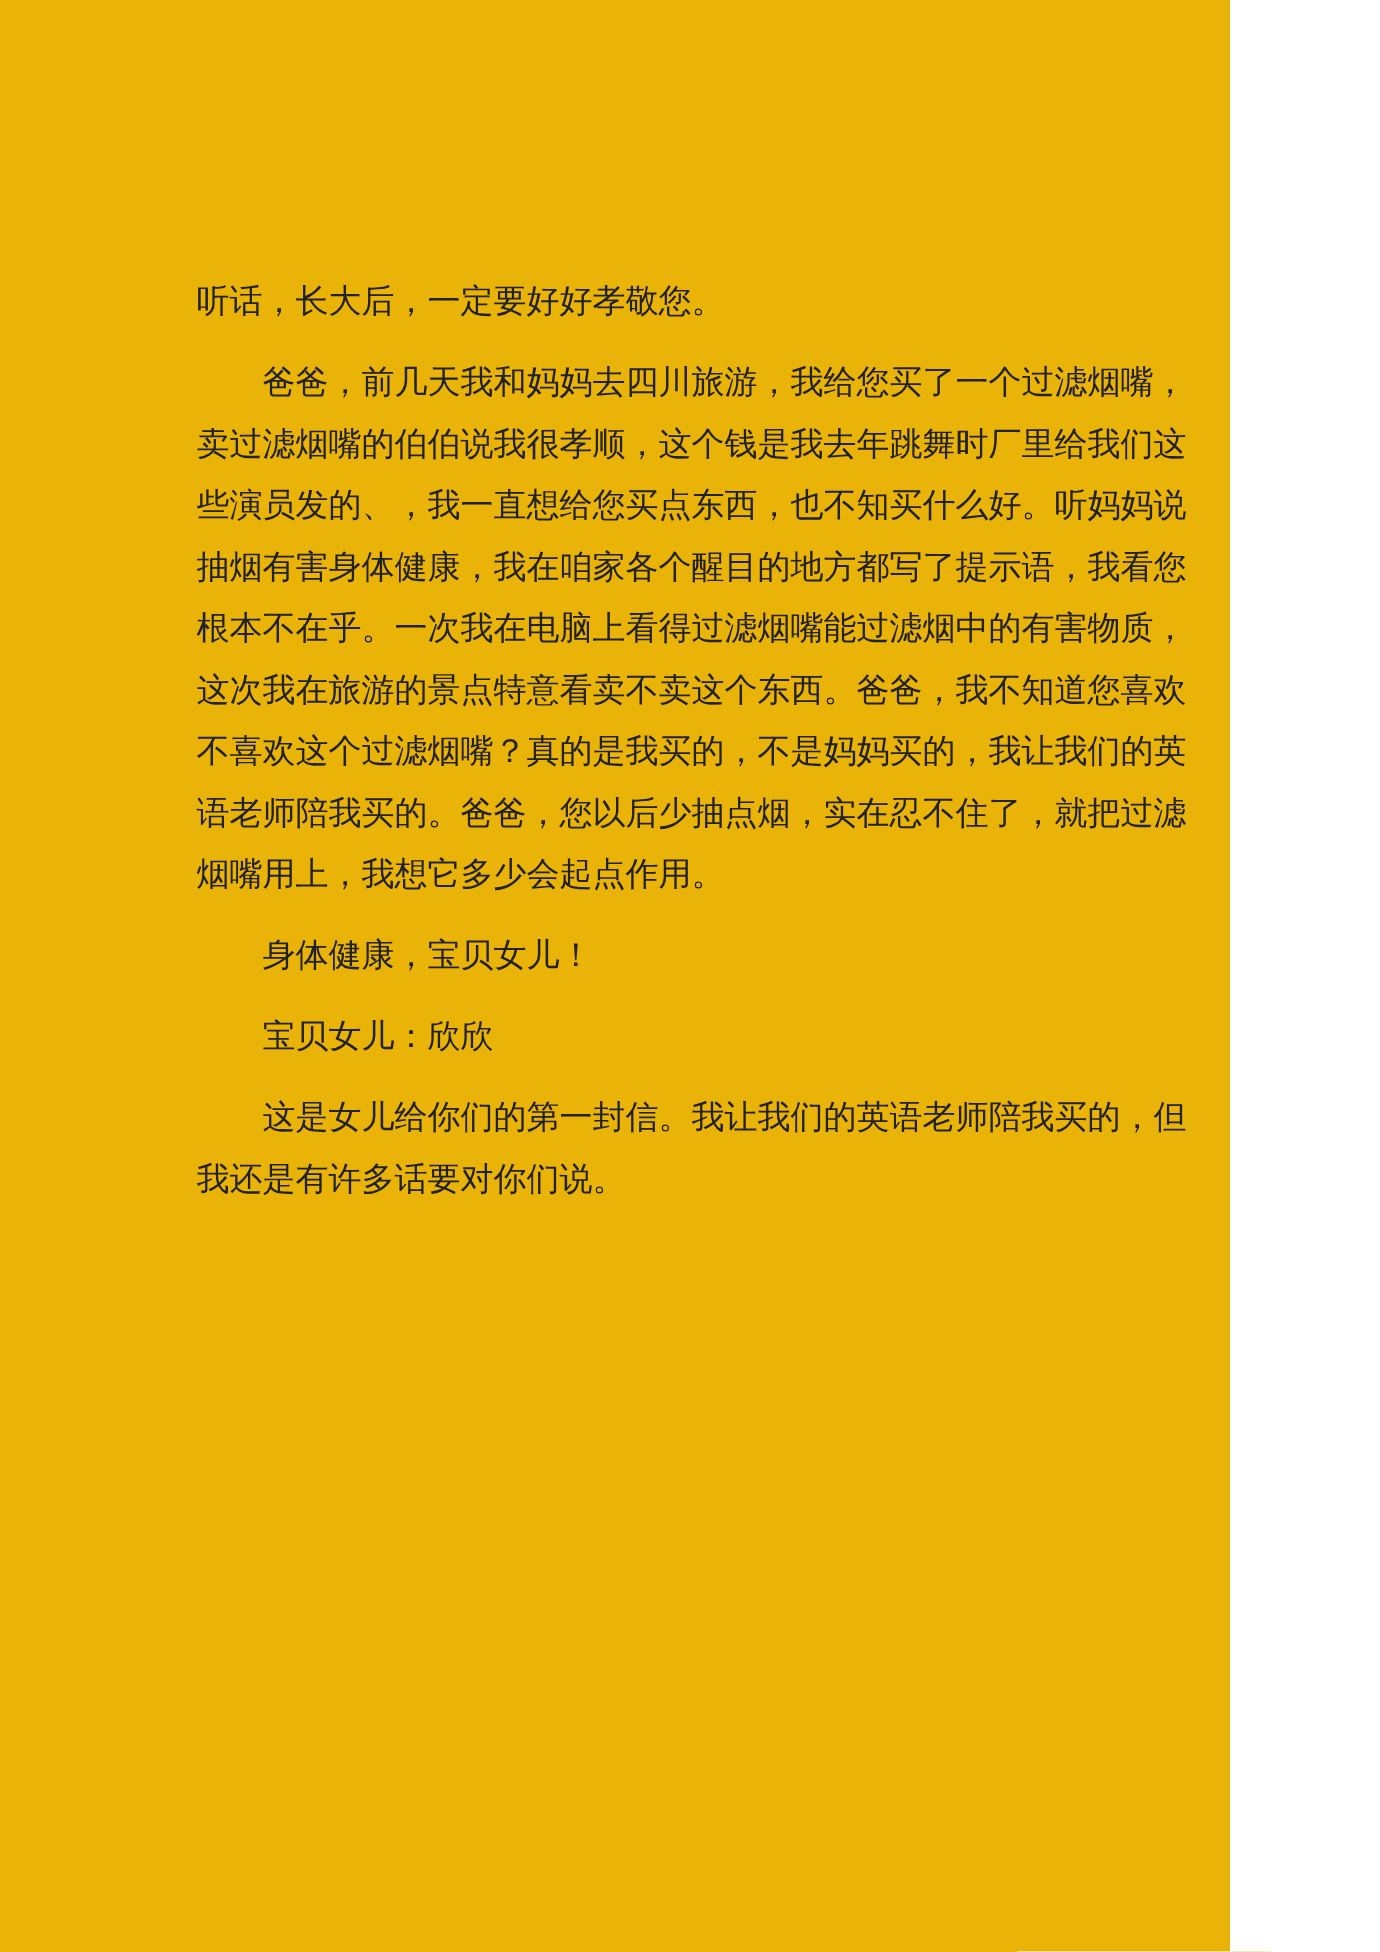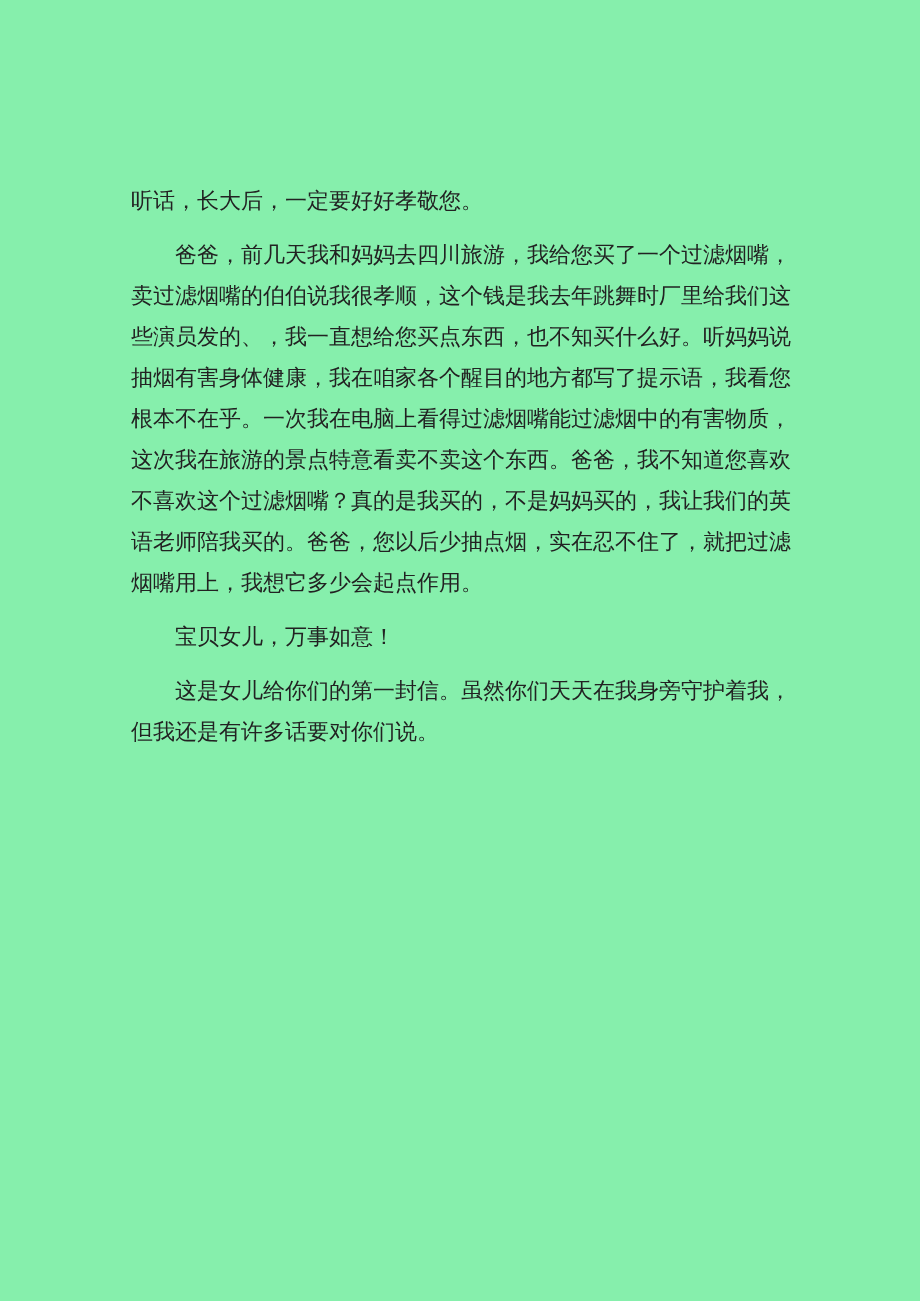--- a/index.html
+++ b/index.html
@@ -11,23 +11,23 @@
     width: 920px;
     height: 1301px;
     position: relative;
     overflow: hidden;
     font-family: "Liberation Serif", "DejaVu Serif", serif;
   }
   .page {
     position: absolute;
     left: 0;
     top: 0;
-    width: 920px;
+    width: 820px;
     height: 1301px;
-    background: #86efac;
+    background: #eab308;
   }
   .letter {
     position: absolute;
     left: 131px;
     top: 180px;
     width: 660px;
     font-size: 22px;
     line-height: 41px;
     color: #222222;
     text-align: justify;
@@ -41,16 +41,17 @@
     text-indent: 44px;
   }
 </style>
 </head>
 <body>
 
 <div class="page">
   <div class="letter">
     <p>听话，长大后，一定要好好孝敬您。</p>
     <p class="indent">爸爸，前几天我和妈妈去四川旅游，我给您买了一个过滤烟嘴，卖过滤烟嘴的伯伯说我很孝顺，这个钱是我去年跳舞时厂里给我们这些演员发的、，我一直想给您买点东西，也不知买什么好。听妈妈说抽烟有害身体健康，我在咱家各个醒目的地方都写了提示语，我看您根本不在乎。一次我在电脑上看得过滤烟嘴能过滤烟中的有害物质，这次我在旅游的景点特意看卖不卖这个东西。爸爸，我不知道您喜欢不喜欢这个过滤烟嘴？真的是我买的，不是妈妈买的，我让我们的英语老师陪我买的。爸爸，您以后少抽点烟，实在忍不住了，就把过滤烟嘴用上，我想它多少会起点作用。</p>
-    <p class="indent">宝贝女儿，万事如意！</p>
-    <p class="indent">这是女儿给你们的第一封信。虽然你们天天在我身旁守护着我，但我还是有许多话要对你们说。</p>
+    <p class="indent">身体健康，宝贝女儿！</p>
+    <p class="indent">宝贝女儿：欣欣</p>
+    <p class="indent">这是女儿给你们的第一封信。我让我们的英语老师陪我买的，但我还是有许多话要对你们说。</p>
   </div>
 </div>
 
 </body></html>

